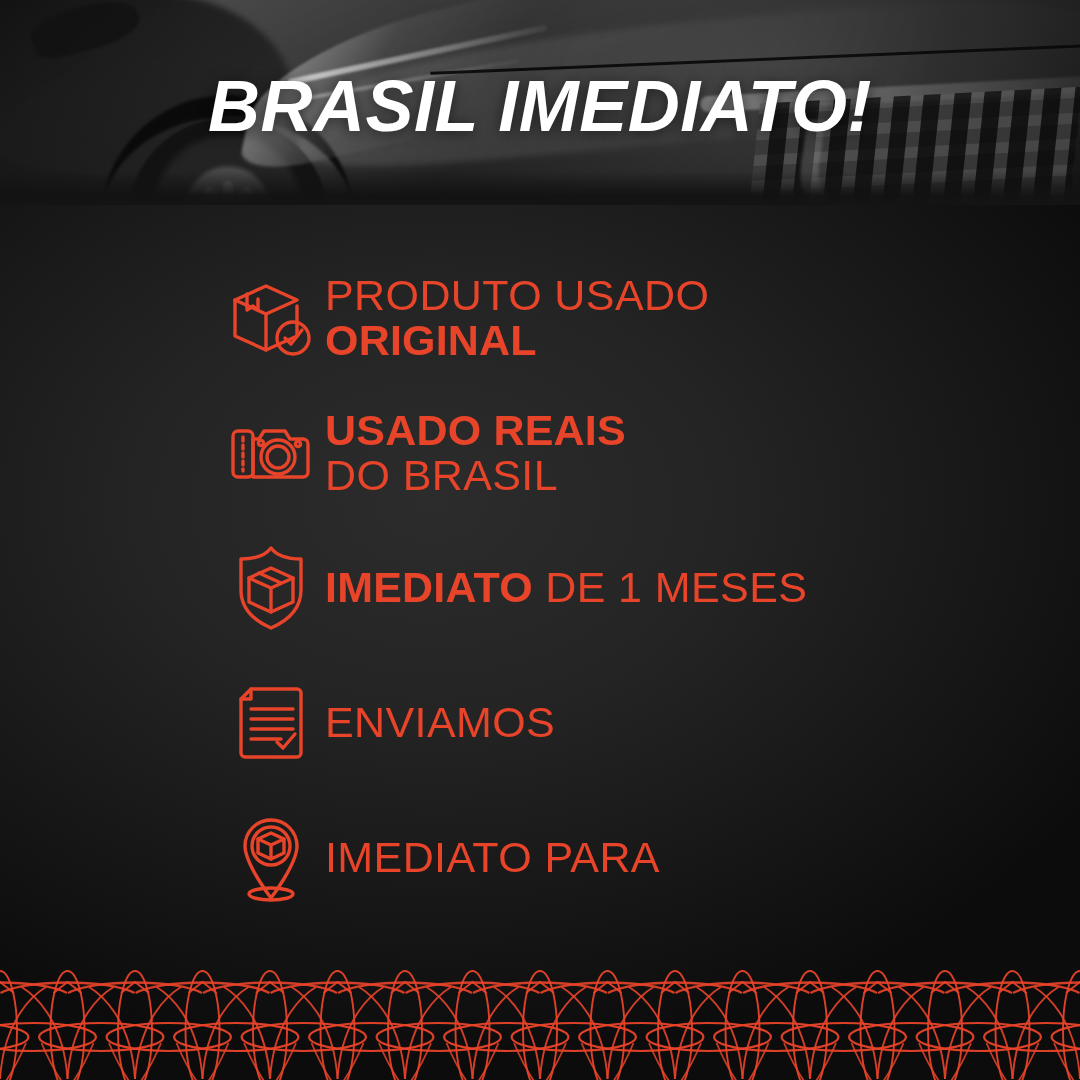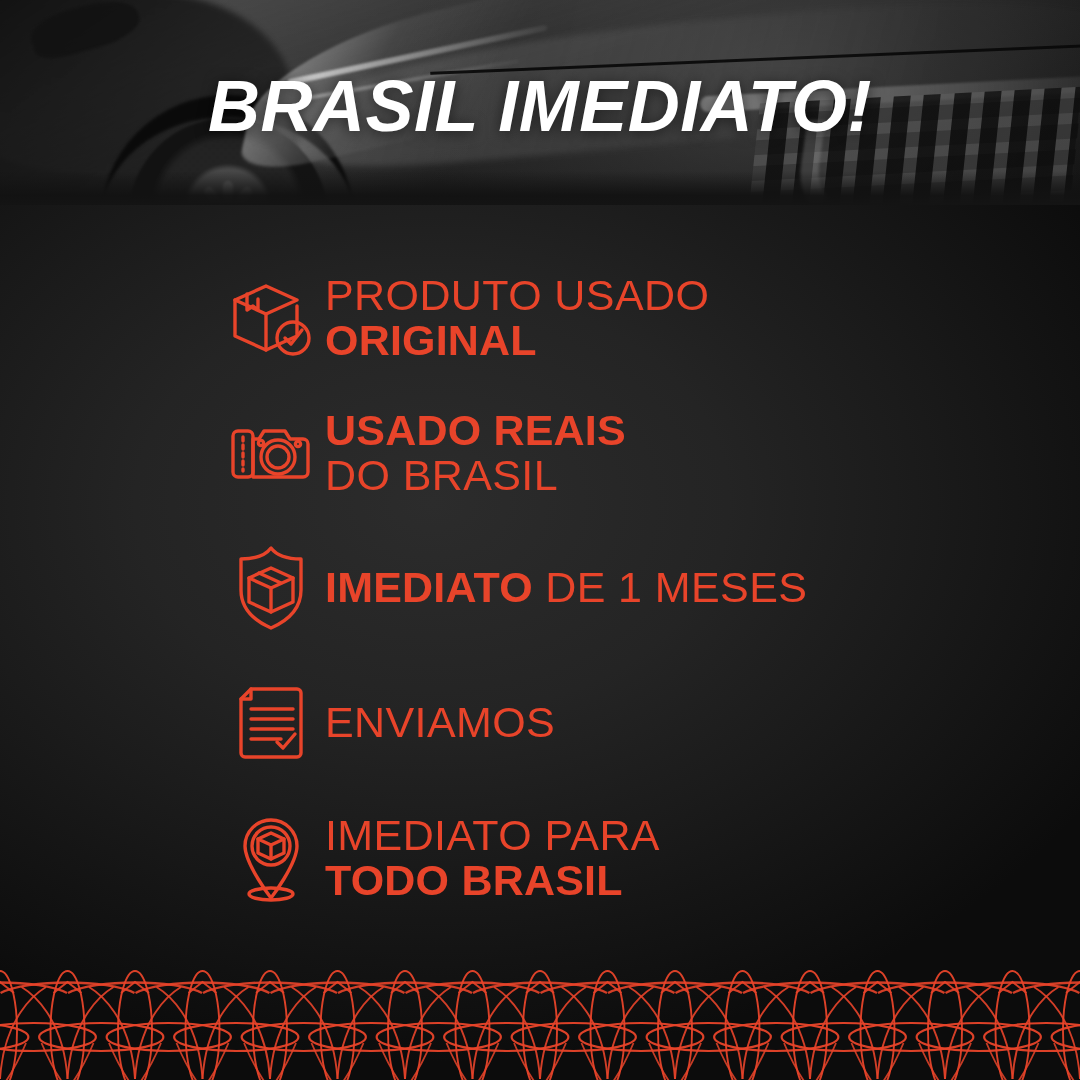--- a/index.html
+++ b/index.html
@@ -360,21 +360,20 @@
             <path d="M46 86 C46 86 72 52 72 34 A26 26 0 0 0 20 34 C20 52 46 86 46 86 Z"></path>
             <circle cx="46" cy="34" r="19"></circle>
             <path d="M33 27 L46 21 L59 27 L46 33 Z"></path>
             <path d="M33 27 V41 L46 47 L59 41 V27"></path>
             <path d="M46 33 V47"></path>
             <ellipse cx="46" cy="82" rx="22" ry="6"></ellipse>
           </svg>
         </div>
         <div class="feat-text">
           <div class="feat-line w-reg">IMEDIATO PARA</div>
-          <div class="feat-line w-bold">TODO BRASIL</div>
         </div>
       </div>
 
     </div>
   </div>
 
   <div class="pattern">
     <svg width="1080" height="135" viewBox="0 0 1080 135" id="pattern-svg">
         <ellipse cx="-33.75" cy="92" rx="62.1" ry="14" stroke-width="2.2" opacity="0.95" fill="none" stroke="#e8442a"></ellipse>
         <ellipse cx="-67.5" cy="86" rx="17" ry="60" stroke-width="1.9" opacity="0.95" fill="none" stroke="#e8442a"></ellipse>

